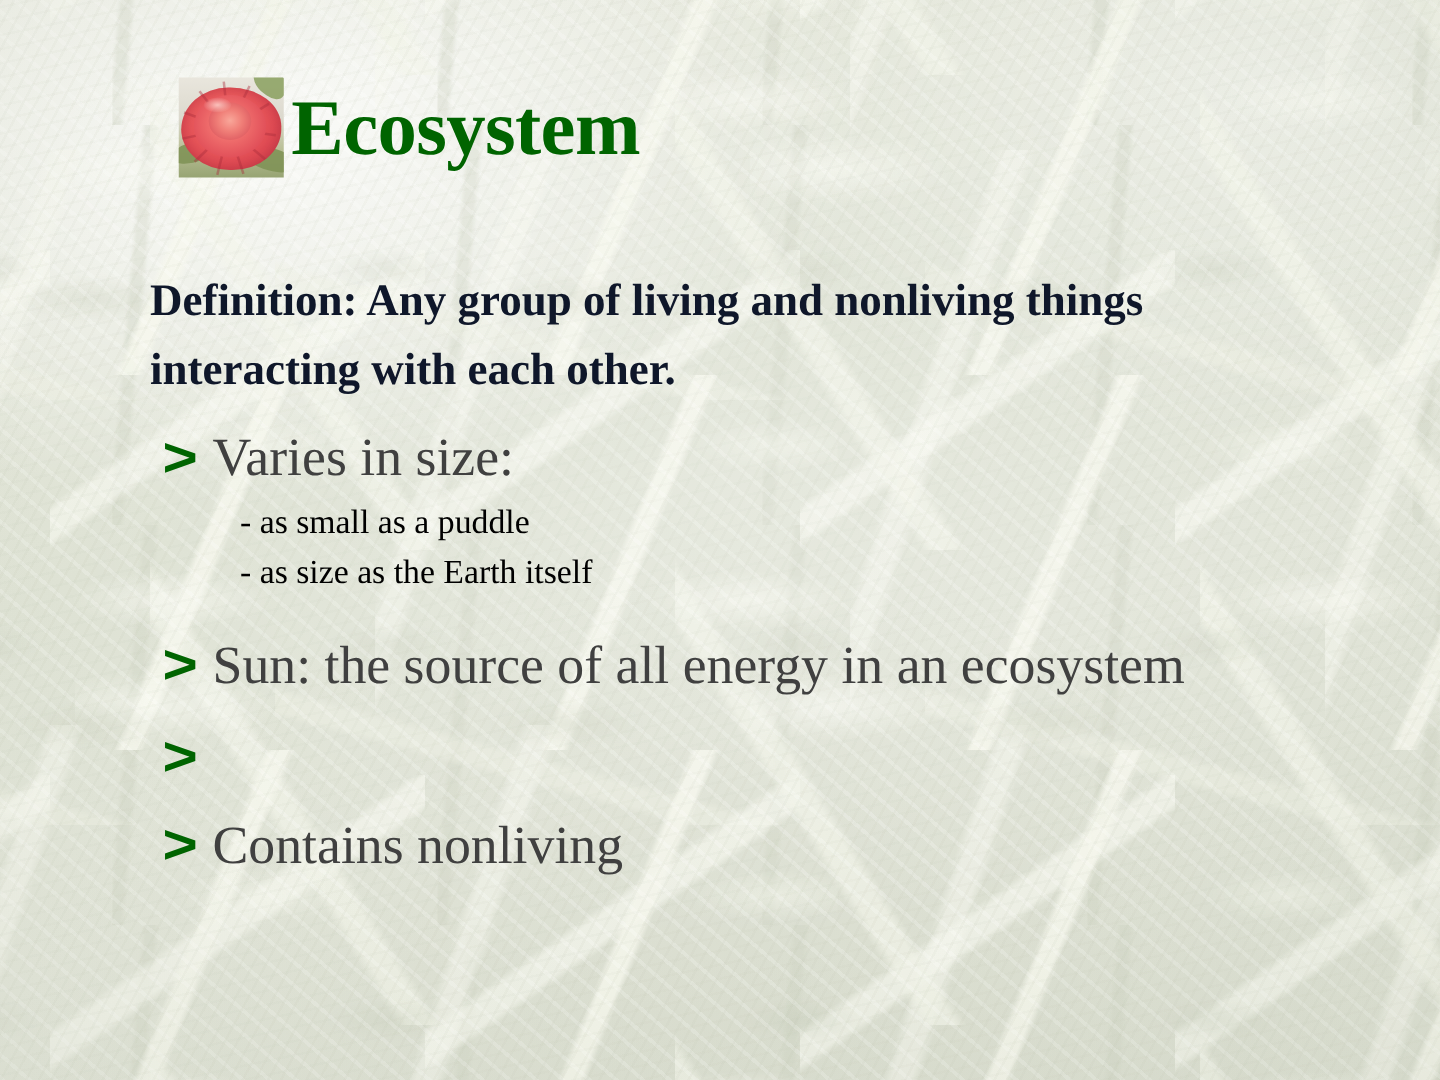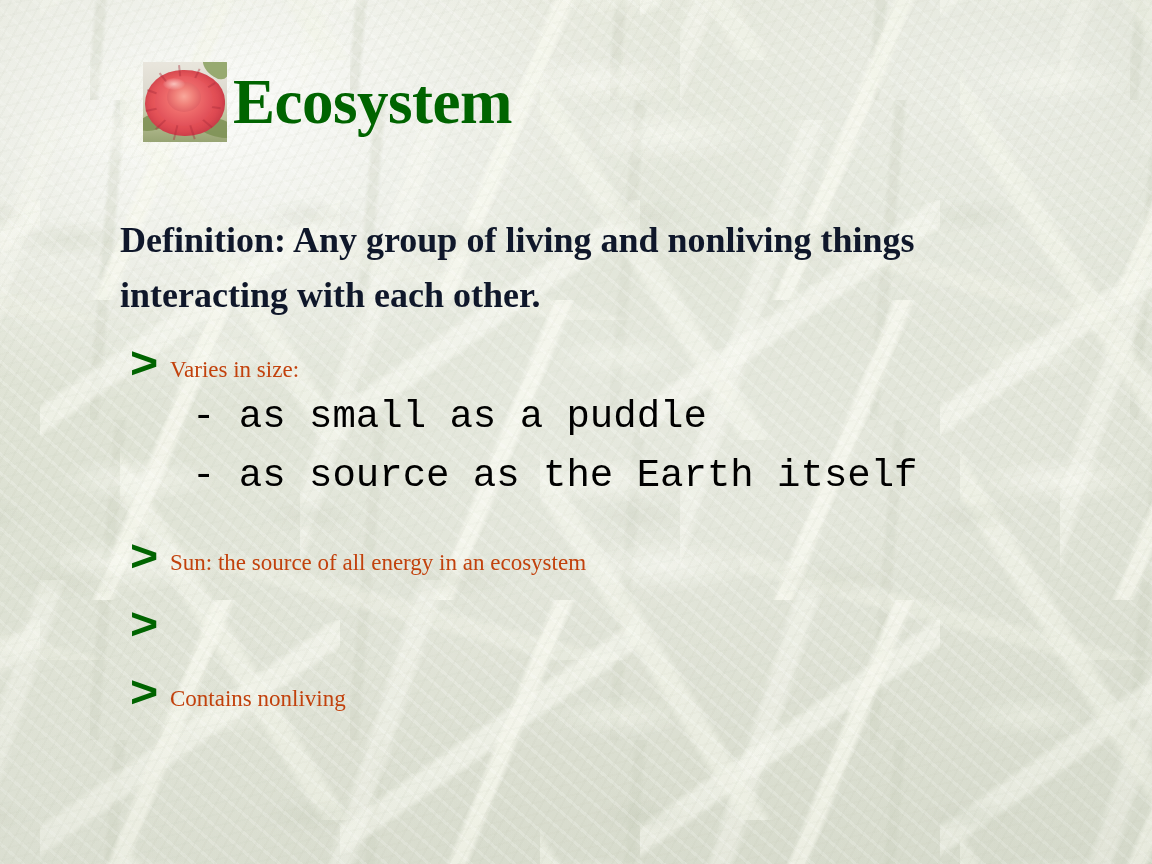--- a/index.html
+++ b/index.html
@@ -178,37 +178,36 @@
     width: 40px;
     color: #006400;
     font-size: 42px;
     font-weight: bold;
     line-height: 1;
     font-family: "Liberation Sans", sans-serif;
     transform: scaleX(1.15) scaleY(1.05);
     transform-origin: left center;
   }
   .bullet-text {
-    font-size: 23px;
-    color: #c2410c;
+    font-size: 43px;
+    color: #404040;
     line-height: 1.18;
     white-space: nowrap;
   }
   .sub-list {
     margin: 2px 0 0 0;
     padding: 0;
     list-style: none;
   }
   .sub-item {
-    font-size: 39px;
+    font-size: 27px;
     color: #000000;
     line-height: 1.5;
     margin-left: 62px;
     white-space: nowrap;
-    font-family: Liberation Mono, monospace;
   }
   .gap-lg { height: 30px; }
   .gap-md { height: 22px; }
 </style>
 </head>
 <body>
 
 <div id="slide">
 
   <div class="bg-layer" id="bg-base"></div>
@@ -248,21 +247,21 @@
     <div id="definition">Definition: Any group of living and nonliving things interacting with each other.</div>
 
     <div id="bullet-list">
 
       <div class="bullet-row">
         <span class="chev-icon">&gt;</span>
         <span class="bullet-text">Varies in size:</span>
       </div>
       <ul class="sub-list">
         <li class="sub-item">- as small as a puddle</li>
-        <li class="sub-item">- as source as the Earth itself</li>
+        <li class="sub-item">- as size as the Earth itself</li>
       </ul>
 
       <div class="gap-lg"></div>
 
       <div class="bullet-row">
         <span class="chev-icon">&gt;</span>
         <span class="bullet-text">Sun: the source of all energy in an ecosystem</span>
       </div>
 
       <div class="gap-md"></div>

